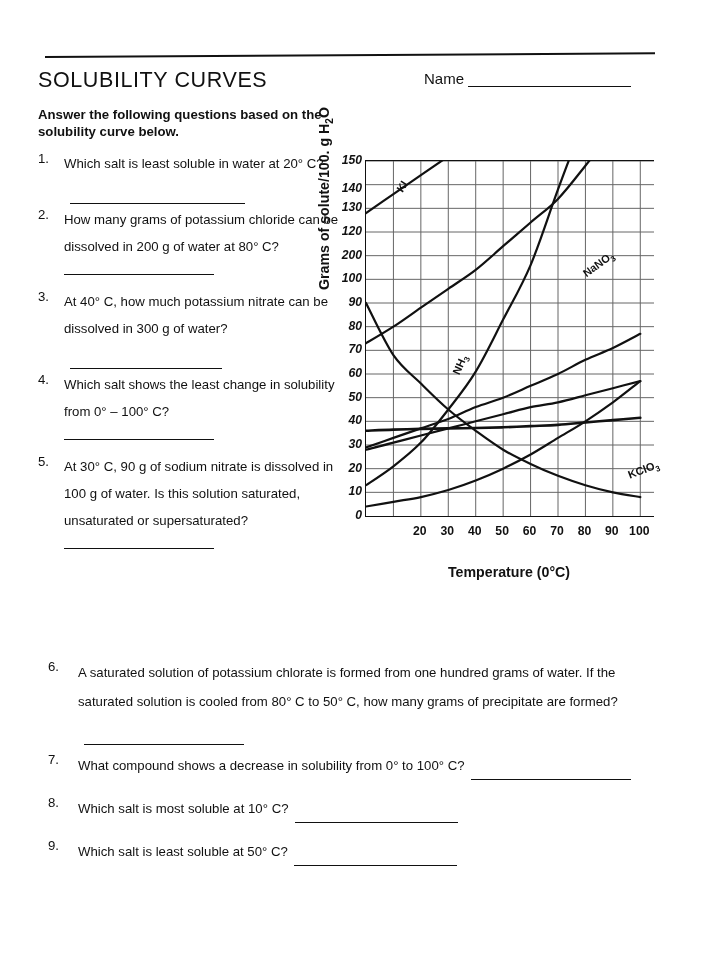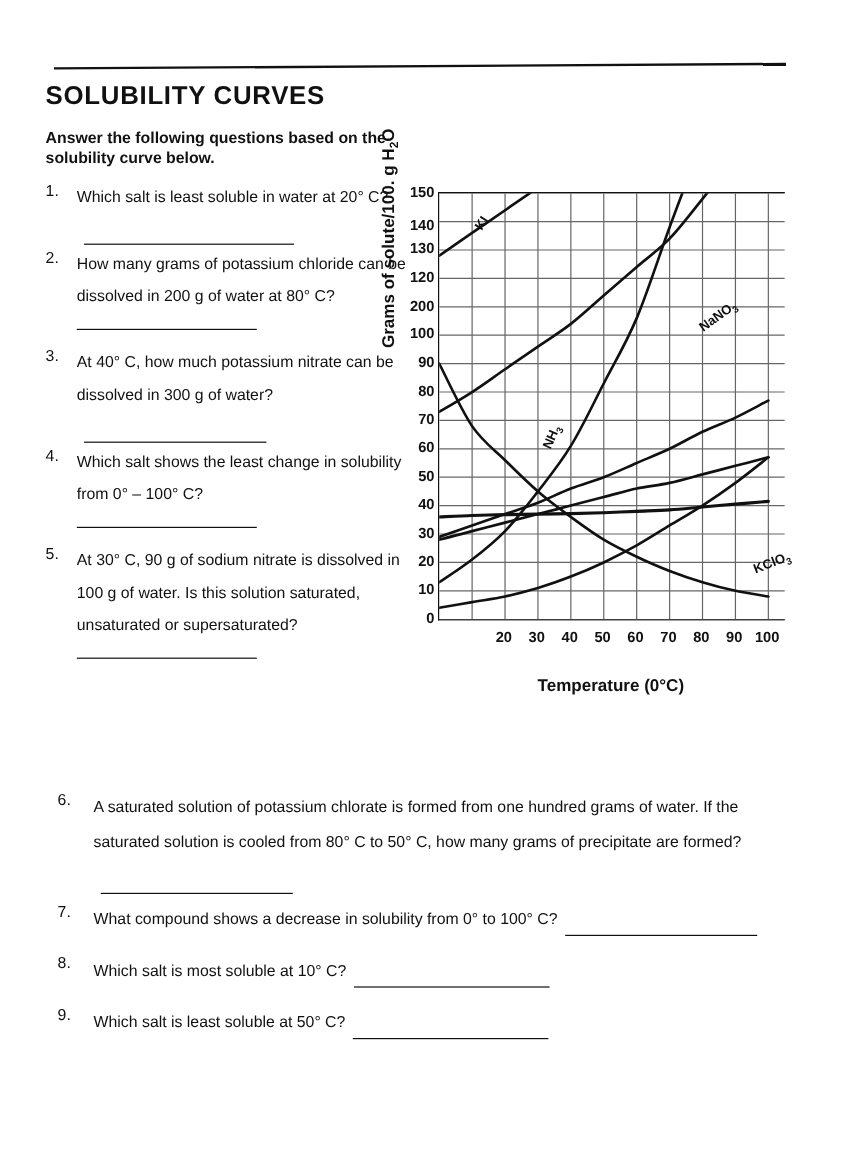--- a/index.html
+++ b/index.html
@@ -14,21 +14,21 @@
   .page{position:absolute;inset:0;}
 
   
   .top-rule{
     position:absolute;left:45px;top:56px;width:610px;height:0;
     border-top:2.6px solid #111;
     transform:rotate(-0.35deg);transform-origin:left center;
   }
   .title{
     position:absolute;left:38px;top:68px;
-    font-size:21.5px;font-weight:bold;letter-spacing:.6px;
+    font-size:21.5px;font-weight:normal;letter-spacing:.6px;
   }
   .name-area{
     position:absolute;left:424px;top:70px;
     font-size:15px;display:flex;align-items:flex-end;gap:4px;
   }
   .name-area .blank{
     display:inline-block;width:163px;border-bottom:1.6px solid #111;height:13px;
   }
   .subtitle{
     position:absolute;left:38px;top:106px;width:300px;
@@ -57,21 +57,21 @@
   
   .chart-wrap{position:absolute;left:318px;top:152px;width:352px;height:412px;}
   .ylabel{
     position:absolute;left:-2px;top:138px;
     transform:rotate(-90deg);transform-origin:left top;
     font-size:14.2px;font-weight:bold;white-space:nowrap;
   }
   .ylabel sub{font-size:10px;}
   .ytick{
     position:absolute;right:0;width:34px;text-align:right;
-    font-size:12.2px;font-weight:bold;transform:translateY(-7px);
+    font-size:12.2px;font-weight:bold;transform:translateY(-7px);font-style:italic;
   }
   .yticks{position:absolute;left:10px;top:0;width:34px;height:100%;}
   .plot{
     position:absolute;left:47px;top:8px;width:288px;height:355px;
     border:1.6px solid #111;border-right:none;
     overflow:visible;
   }
   .xticks{position:absolute;left:47px;top:372px;width:300px;height:18px;}
   .xtick{
     position:absolute;font-size:12.2px;font-weight:bold;
@@ -90,20 +90,24 @@
 </style>
 </head>
 <body>
 
 <div class="page">
 
   <div class="top-rule"></div>
 
   <div class="title">SOLUBILITY CURVES</div>
 
+  <div class="name-area">
+    <span>Name</span>
+    <span class="blank"></span>
+  </div>
 
   <div class="subtitle">Answer the following questions based on the solubility curve below.</div>
 
   <div class="qcol">
     <div id="qleft">
         <div class="q">
           <div class="qnum">1.</div>
           <div class="qbody">Which salt is least soluble in water at 20° C?<span class="blank-in" style="width: 175px; margin-left: 6px;"></span></div>
         </div>
         <div class="q">

